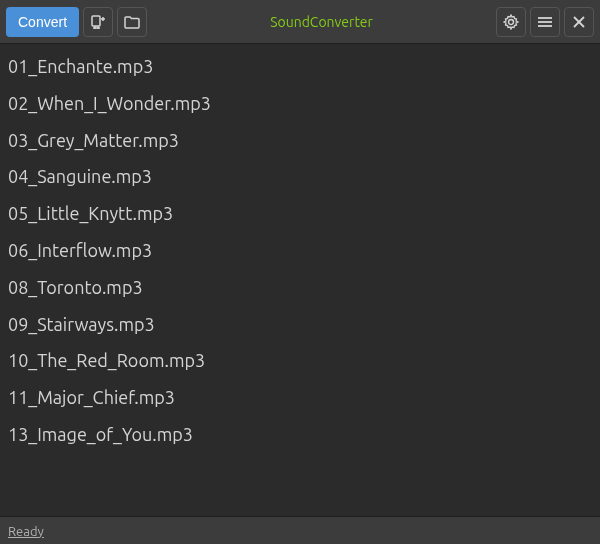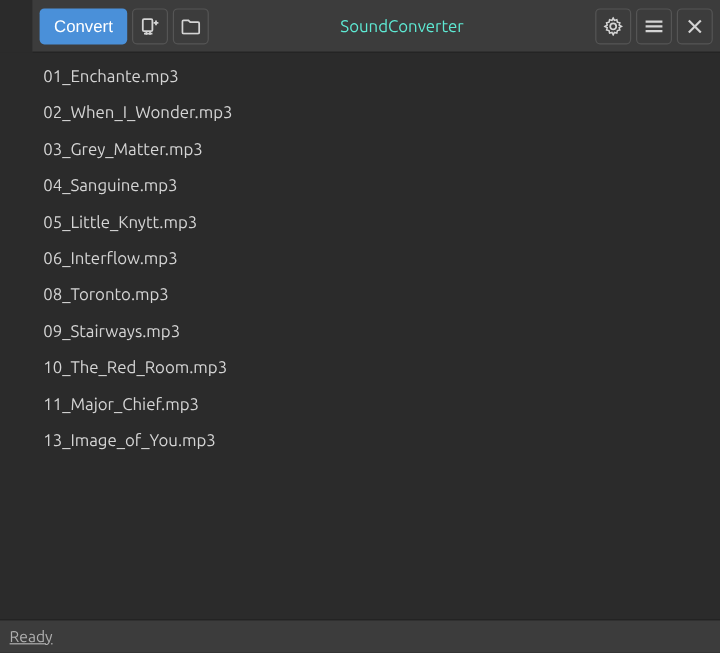--- a/index.html
+++ b/index.html
@@ -22,21 +22,20 @@
 
     
     .titlebar {
       display: flex;
       align-items: center;
       background-color: #3c3c3c;
       height: 44px;
       padding: 0 6px;
       flex-shrink: 0;
       border-bottom: 1px solid #1e1e1e;
-      margin-left: 27px;
     }
 
     .titlebar-left {
       display: flex;
       align-items: center;
       gap: 4px;
     }
 
     .convert-btn {
       background-color: #4a90d9;
@@ -62,21 +61,21 @@
       align-items: center;
       justify-content: center;
       cursor: pointer;
       font-size: 16px;
     }
 
     .titlebar-title {
       flex: 1;
       text-align: center;
       font-size: 14px;
-      color: #5eead4;
+      color: #84cc16;
       font-weight: normal;
     }
 
     .titlebar-right {
       display: flex;
       align-items: center;
       gap: 4px;
     }
 
     .close-btn {
@@ -99,23 +98,22 @@
       overflow-y: auto;
       padding: 4px 0;
       background-color: #2b2b2b;
     }
 
     .file-list-item {
       padding: 4px 8px;
       cursor: default;
       white-space: nowrap;
       color: #d4d4d4;
-      font-size: 14px;
+      font-size: 18px;
       line-height: 1.6;
-      margin-left: 28px;
     }
 
     
     .statusbar {
       height: 28px;
       background-color: #3c3c3c;
       border-top: 1px solid #1e1e1e;
       display: flex;
       align-items: center;
       padding: 0 8px;

